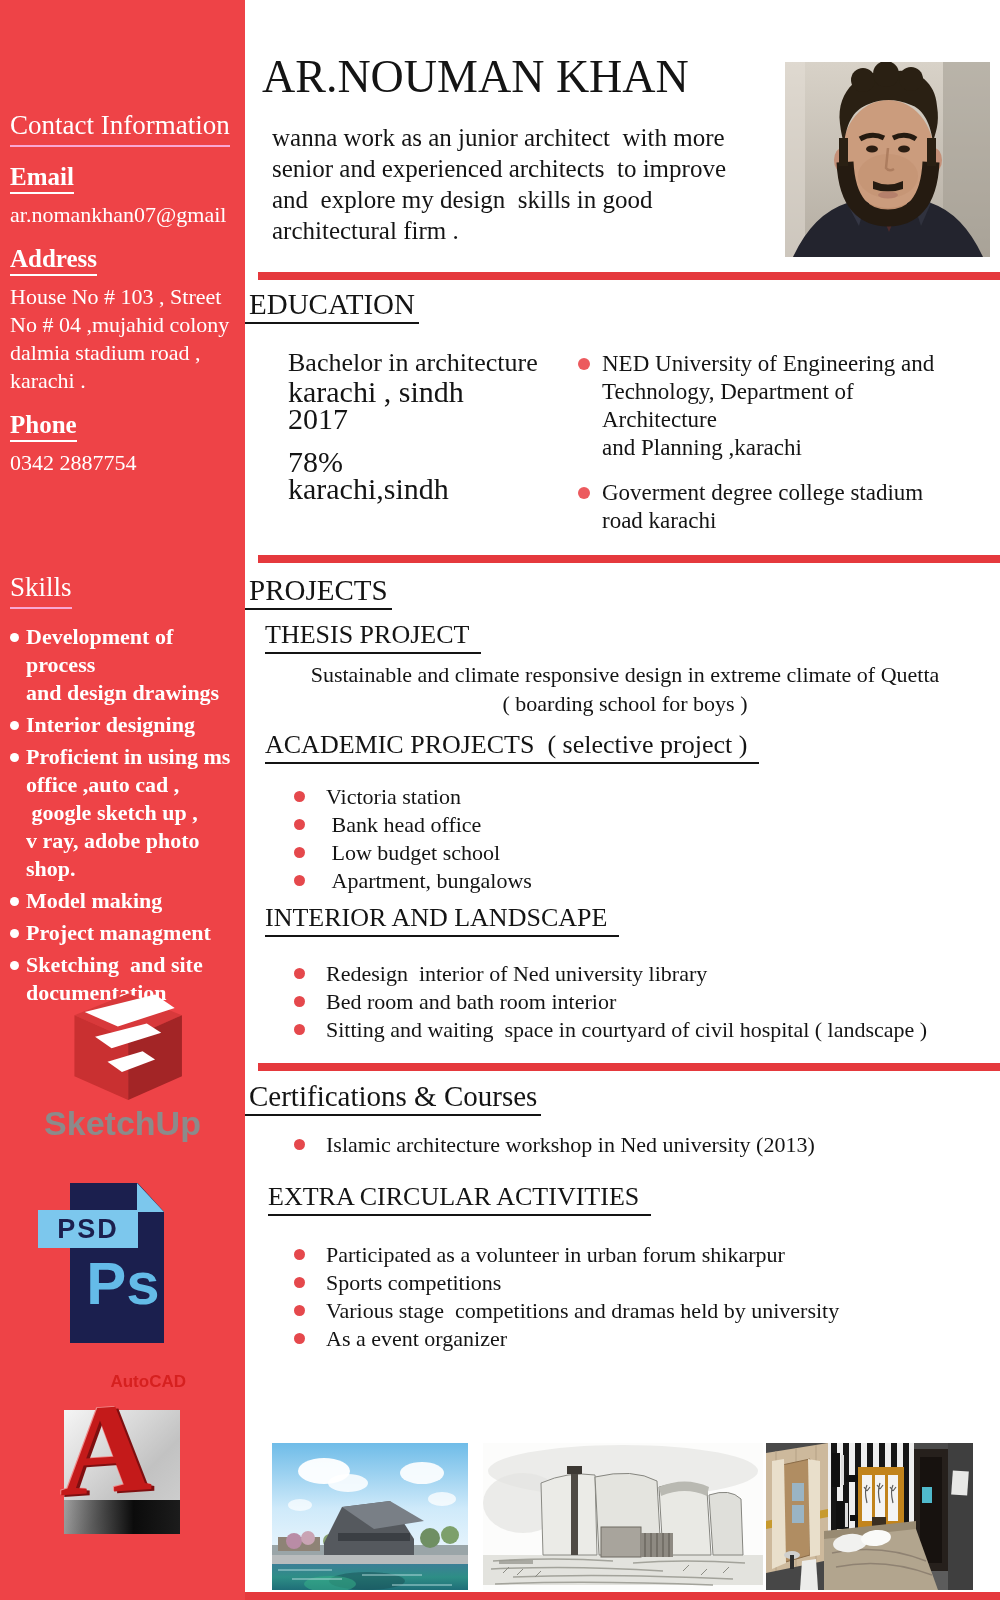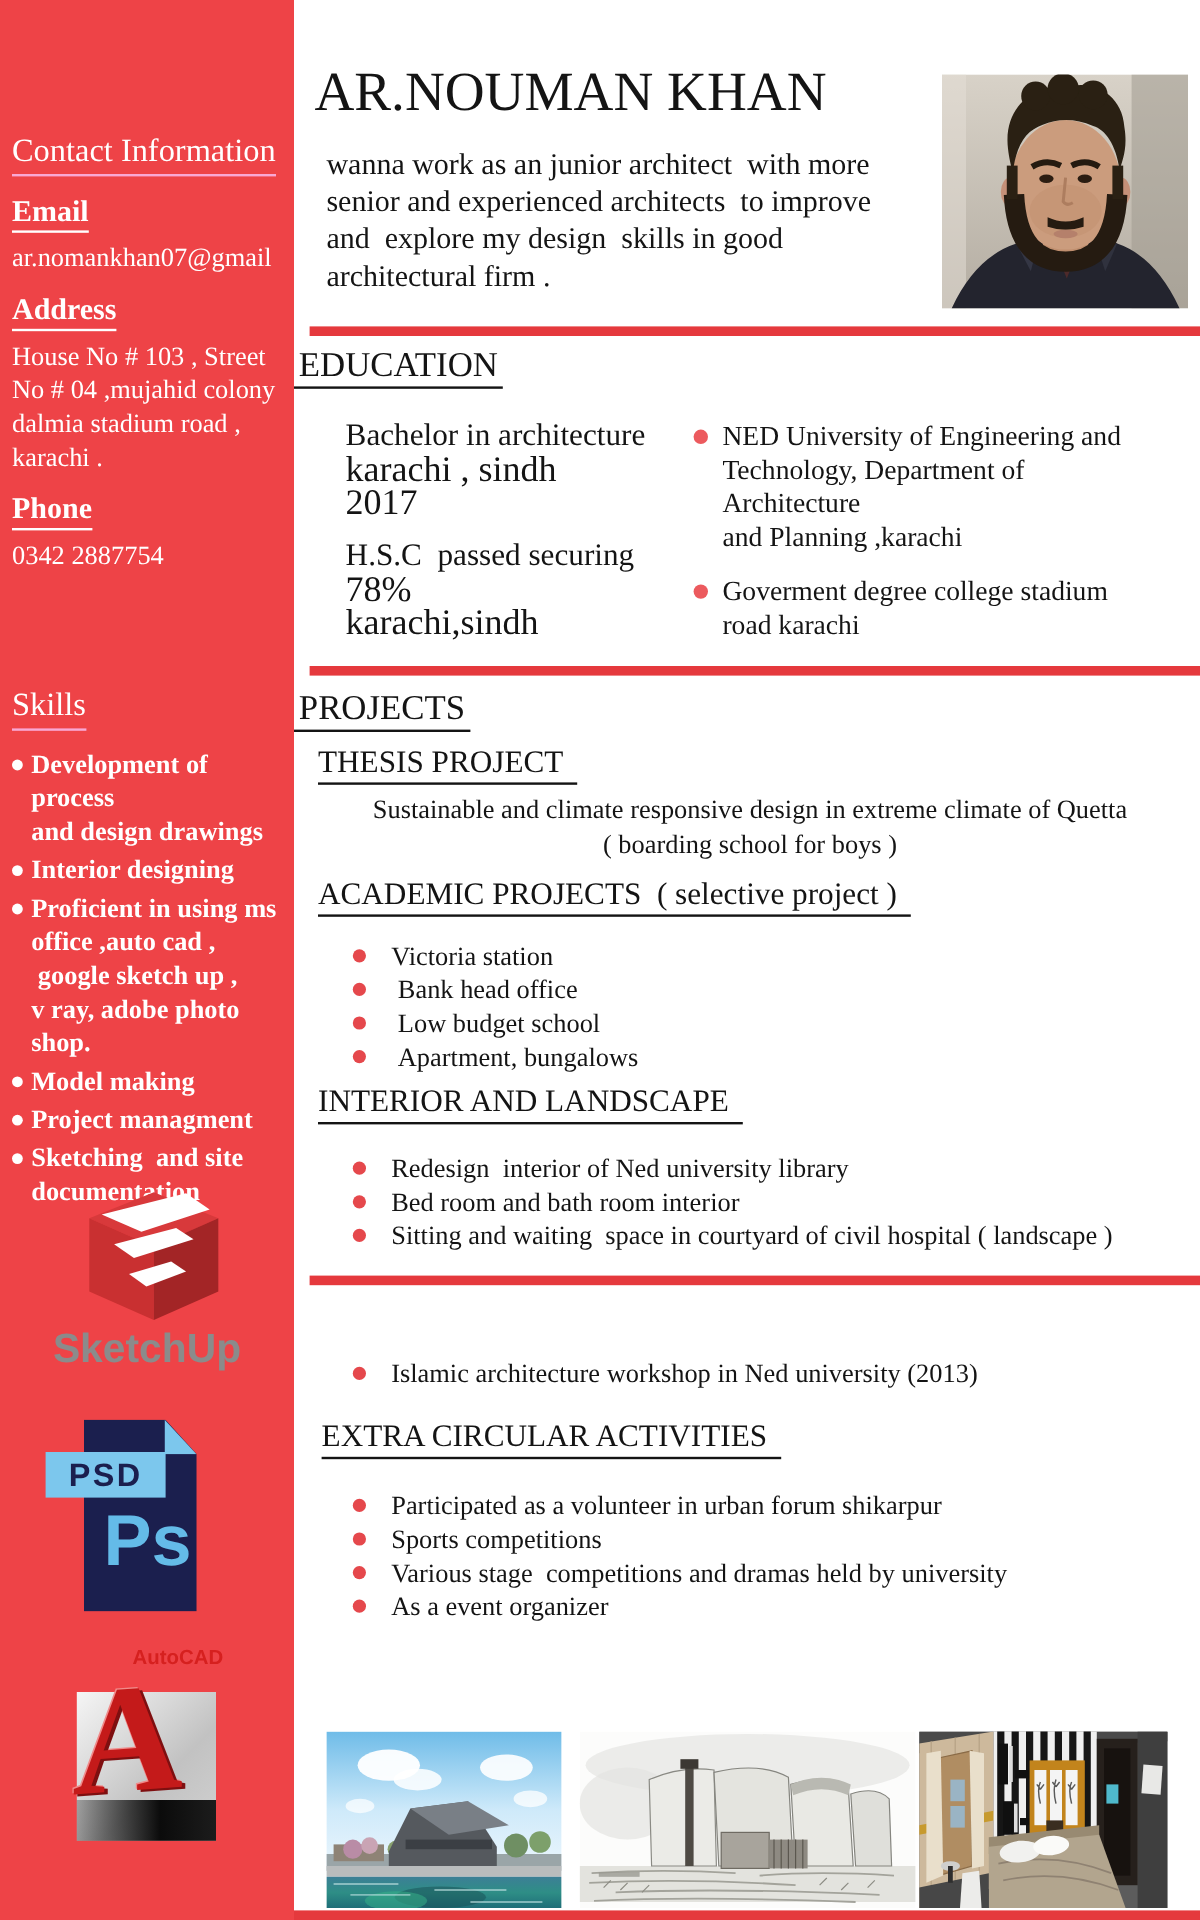--- a/index.html
+++ b/index.html
@@ -205,21 +205,20 @@
     <h2 class="section-h" data-bind="education.heading">EDUCATION</h2>
   </div>
 
   <div class="edu-left">
     <div>
       <div class="edu-degree" data-bind="education.entries.0.degree">Bachelor in architecture</div>
       <div class="edu-sub" data-bind="education.entries.0.detail1">karachi , sindh</div>
       <div class="edu-sub" data-bind="education.entries.0.detail2">2017</div>
     </div>
     <div class="edu-block2">
-      <div class="edu-degree" data-bind="education.entries.1.degree">H.S.C  passed securing</div>
       <div class="edu-sub" data-bind="education.entries.1.detail1">78%</div>
       <div class="edu-sub" data-bind="education.entries.1.detail2">karachi,sindh</div>
     </div>
   </div>
 
   <div class="edu-right">
     <div class="item"><span class="pdot"></span><span data-bind="education.institutions.0">NED University of Engineering and
 Technology, Department of Architecture
 and Planning ,karachi</span></div>
     <div class="item"><span class="pdot"></span><span data-bind="education.institutions.1">Goverment degree college stadium
@@ -248,20 +247,23 @@
 
   <h3 class="sub-h" style="left:265px;top:903px" data-bind="projects.interior_heading">INTERIOR AND LANDSCAPE</h3>
   <ul class="blist" style="left:292px;top:962px;width:700px">
     <li><span class="bdot"></span><span data-bind="projects.interior_items.0">Redesign  interior of Ned university library</span></li>
     <li><span class="bdot"></span><span data-bind="projects.interior_items.1">Bed room and bath room interior</span></li>
     <li><span class="bdot"></span><span data-bind="projects.interior_items.2">Sitting and waiting  space in courtyard of civil hospital ( landscape )</span></li>
   </ul>
 
   <div class="sep" style="top:1063px"></div>
 
+  <div class="center-wrap" style="top:1080px">
+    <h2 class="section-h" data-bind="certifications.heading">Certifications &amp; Courses</h2>
+  </div>
   <ul class="blist" style="left:292px;top:1133px;width:700px">
     <li><span class="bdot"></span><span data-bind="certifications.items.0">Islamic architecture workshop in Ned university (2013)</span></li>
   </ul>
 
   <h3 class="sub-h" style="left:268px;top:1182px" data-bind="certifications.extra_heading">EXTRA CIRCULAR ACTIVITIES</h3>
   <ul class="blist" style="left:292px;top:1243px;width:700px">
     <li><span class="bdot"></span><span data-bind="certifications.extra_items.0">Participated as a volunteer in urban forum shikarpur</span></li>
     <li><span class="bdot"></span><span data-bind="certifications.extra_items.1">Sports competitions</span></li>
     <li><span class="bdot"></span><span data-bind="certifications.extra_items.2">Various stage  competitions and dramas held by university</span></li>
     <li><span class="bdot"></span><span data-bind="certifications.extra_items.3">As a event organizer</span></li>

